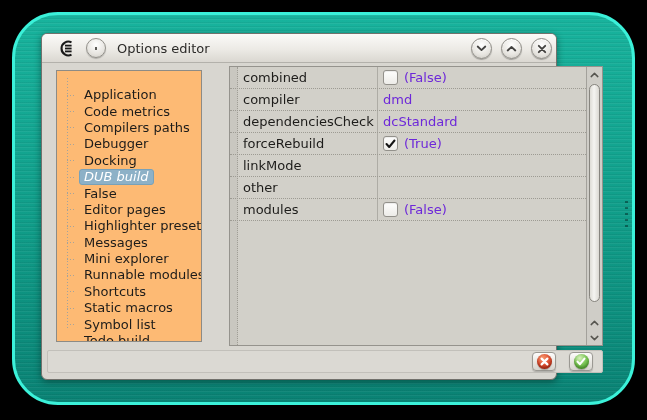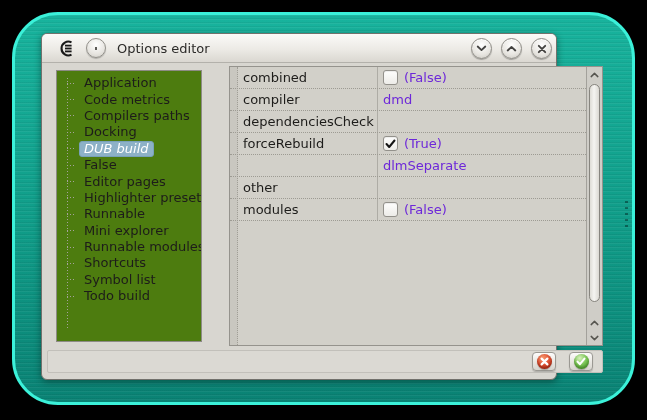--- a/index.html
+++ b/index.html
@@ -46,21 +46,21 @@
     width: 21px; height: 21px; border-radius: 50%;
     background: radial-gradient(circle at 50% 32%, #ffffff, #e8e6e1 58%, #c9c7c1);
     border: 1px solid #8e8c86; color: #434240;
     box-shadow: 0 1px 1px rgba(0,0,0,.28), inset 0 1px 0 rgba(255,255,255,.85);
     display: flex; align-items: center; justify-content: center; cursor: default;
   }
 
   
   .tree {
     position: absolute; left: 14px; top: 36px; width: 146px; height: 272px;
-    background: #4d7c0f; border: 1px solid #8d8b85; padding-top: 4px; overflow: hidden;
+    background: #fdba74; border: 1px solid #8d8b85; padding-top: 16px; overflow: hidden;
   }
   .tree::before {
     content: ""; position: absolute; left: 10px; top: 7px; bottom: 12px; width: 1px;
     background-image: repeating-linear-gradient(180deg, #a5a39b 0 1px, transparent 1px 3px);
   }
   .tree-item { height: 16.4px; display: flex; align-items: center; font-size: 13px; color: #1d1c1a; white-space: nowrap; cursor: default; }
   .tree-stub { width: 8px; height: 1px; margin-left: 10px; margin-right: 4px; flex: none;
     background-image: repeating-linear-gradient(90deg, #a5a39b 0 1px, transparent 1px 3px); }
   .tree-label { padding: 0 4px; border: 1px solid transparent; border-radius: 3px; line-height: 14px; }
   .tree-item.selected .tree-label { background: #8db1c7; border-color: #78a1b9; color: #fff; font-style: italic; }
@@ -162,53 +162,61 @@
       <div class="tree-item">
         <span class="tree-stub"></span>
         <span class="tree-label">Code metrics</span>
       </div>
       <div class="tree-item">
         <span class="tree-stub"></span>
         <span class="tree-label">Compilers paths</span>
       </div>
       <div class="tree-item">
         <span class="tree-stub"></span>
+        <span class="tree-label">Debugger</span>
+      </div>
+      <div class="tree-item">
+        <span class="tree-stub"></span>
         <span class="tree-label">Docking</span>
       </div>
       <div class="tree-item selected">
         <span class="tree-stub"></span>
         <span class="tree-label">DUB build</span>
       </div>
       <div class="tree-item">
         <span class="tree-stub"></span>
         <span class="tree-label">False</span>
       </div>
       <div class="tree-item">
         <span class="tree-stub"></span>
         <span class="tree-label">Editor pages</span>
       </div>
       <div class="tree-item">
         <span class="tree-stub"></span>
         <span class="tree-label">Highlighter presets</span>
       </div>
       <div class="tree-item">
         <span class="tree-stub"></span>
-        <span class="tree-label">Runnable</span>
+        <span class="tree-label">Messages</span>
       </div>
       <div class="tree-item">
         <span class="tree-stub"></span>
         <span class="tree-label">Mini explorer</span>
       </div>
       <div class="tree-item">
         <span class="tree-stub"></span>
         <span class="tree-label">Runnable modules</span>
       </div>
       <div class="tree-item">
         <span class="tree-stub"></span>
         <span class="tree-label">Shortcuts</span>
+      </div>
+      <div class="tree-item">
+        <span class="tree-stub"></span>
+        <span class="tree-label">Static macros</span>
       </div>
       <div class="tree-item">
         <span class="tree-stub"></span>
         <span class="tree-label">Symbol list</span>
       </div>
       <div class="tree-item">
         <span class="tree-stub"></span>
         <span class="tree-label">Todo build</span>
       </div>
   </div>
@@ -228,37 +236,38 @@
         </div>
         <div class="grid-row">
           <span class="row-name">compiler</span>
           <span class="row-value">
 
             <span>dmd</span>
           </span>
         </div>
         <div class="grid-row">
           <span class="row-name">dependenciesCheck</span>
+          <span class="row-value">
+
+            <span>dcStandard</span>
+          </span>
         </div>
         <div class="grid-row checked">
           <span class="row-name">forceRebuild</span>
           <span class="row-value">
             <span class="checkbox">
               <svg class="check-glyph" width="11" height="10" viewBox="0 0 11 10">
                 <polyline points="1.5,5 4.2,8 9.5,1.5" fill="none" stroke="#151515" stroke-width="2" stroke-linecap="round" stroke-linejoin="round"></polyline>
               </svg>
             </span>
             <span>(True)</span>
           </span>
         </div>
         <div class="grid-row">
-          <span class="row-value">
-
-            <span>dlmSeparate</span>
-          </span>
+          <span class="row-name">linkMode</span>
         </div>
         <div class="grid-row">
           <span class="row-name">other</span>
           <span class="row-value">
 
             <span></span>
           </span>
         </div>
         <div class="grid-row">
           <span class="row-name">modules</span>

